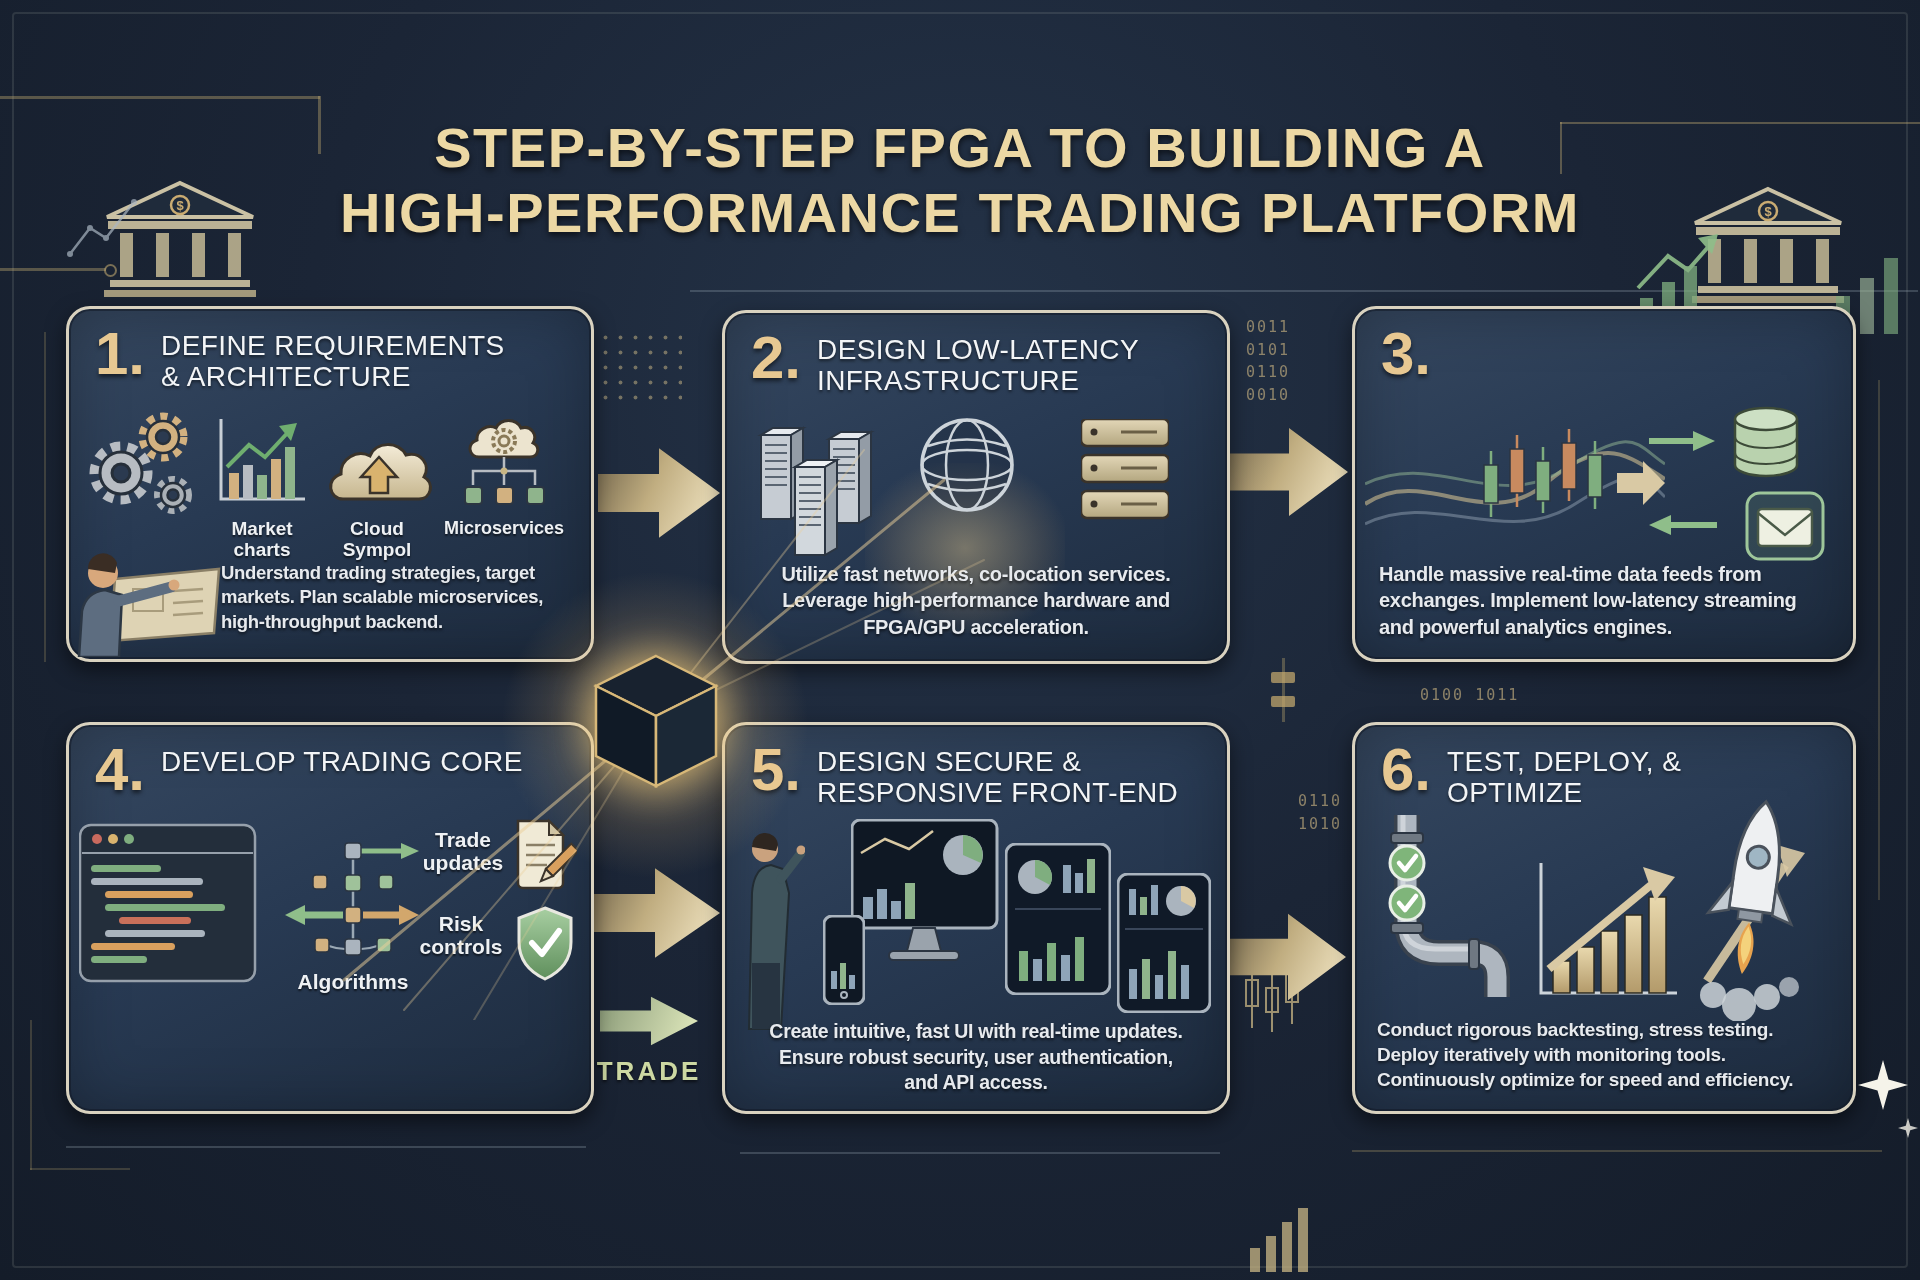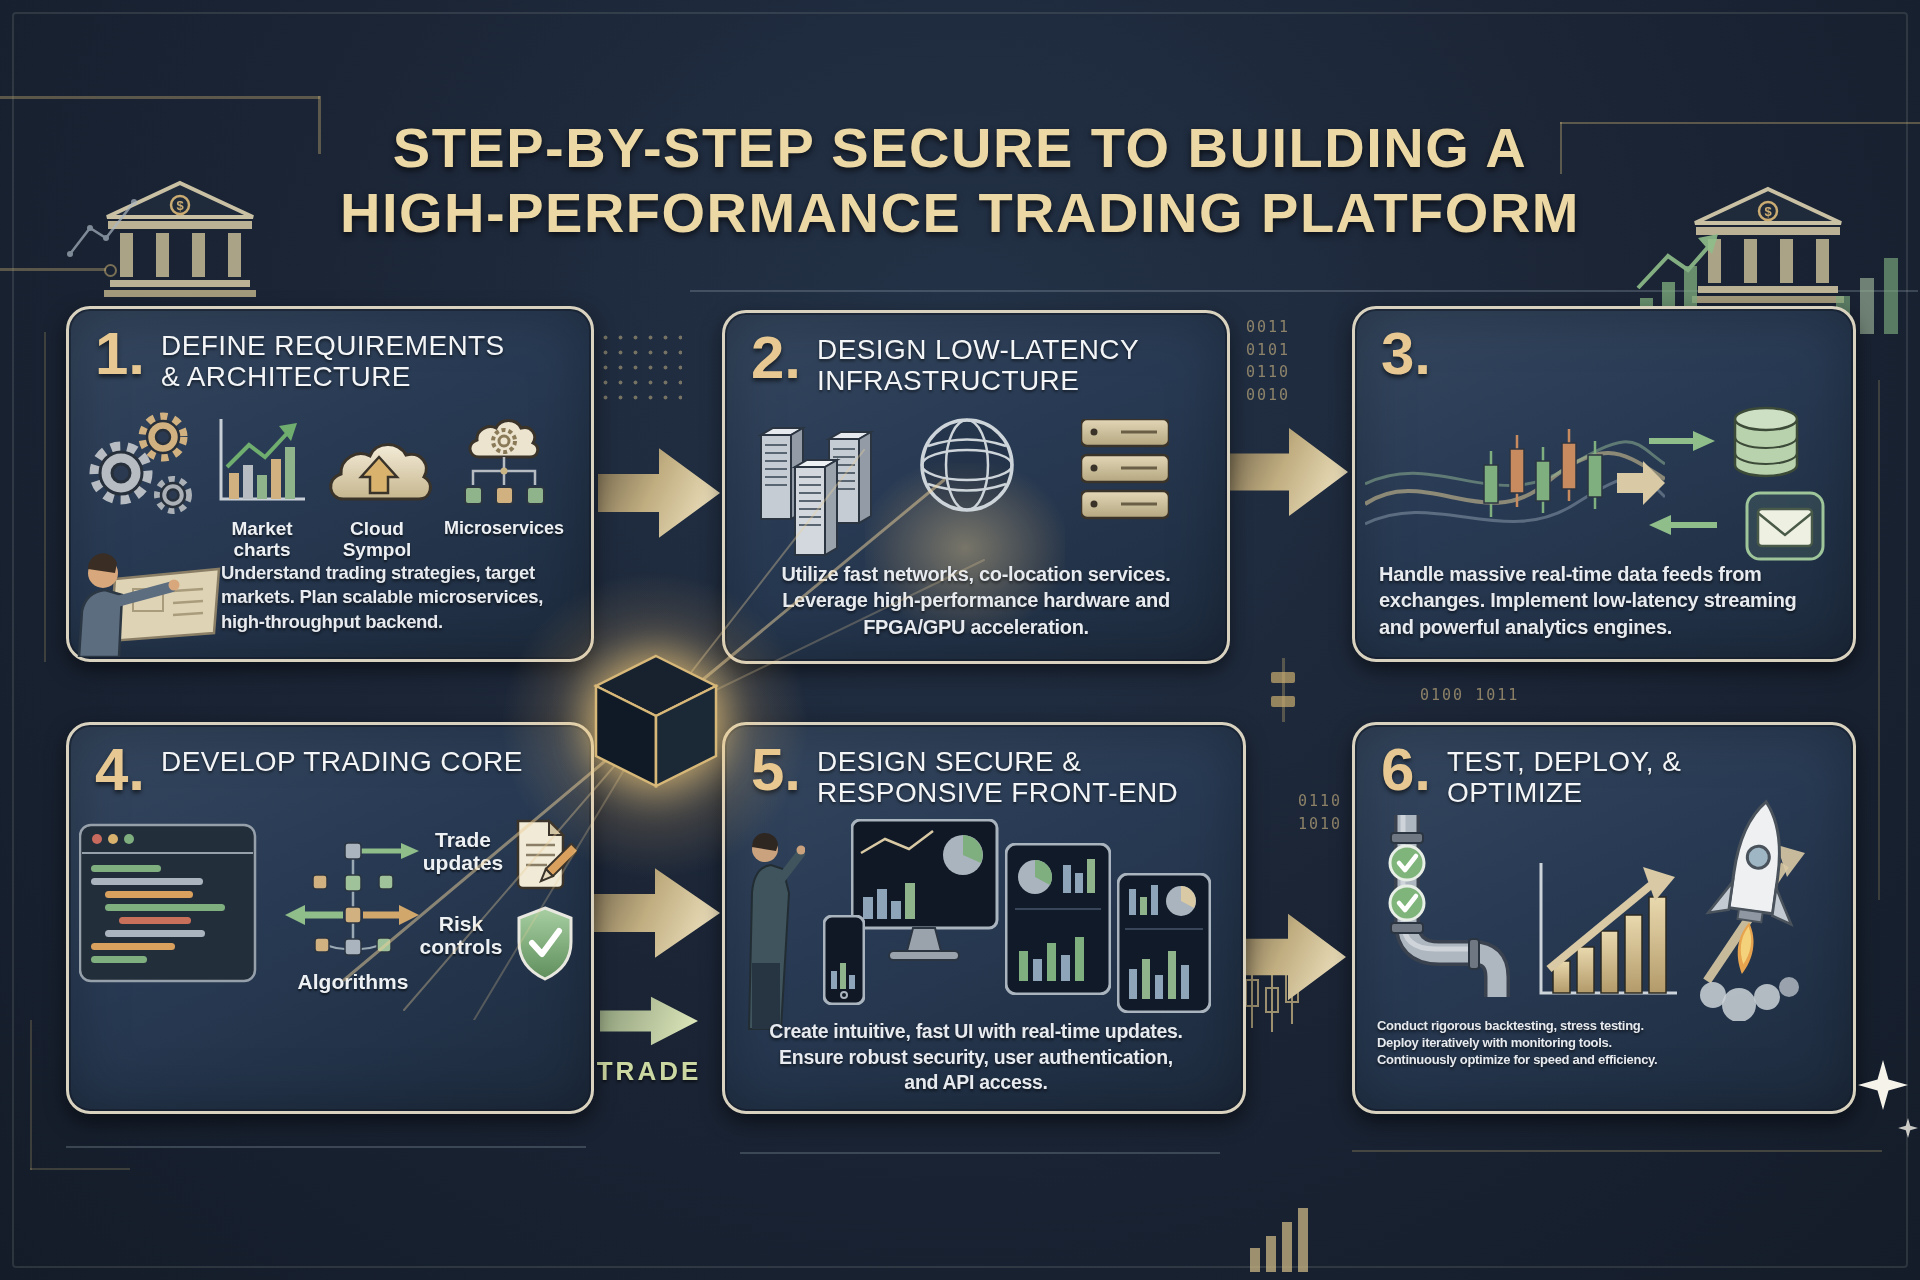--- a/index.html
+++ b/index.html
@@ -14,36 +14,36 @@
     text-shadow:0 3px 6px rgba(0,0,0,.65);}
 
   
   .panel{position:absolute;border:3px solid #d9d2bf;border-radius:24px;z-index:5;
     background:linear-gradient(155deg,#35475f 0%,#283a53 45%,#1d2b3e 100%);
     box-shadow:0 8px 20px rgba(0,0,0,.5), inset 0 0 0 2px rgba(18,26,38,.55), inset 0 0 60px rgba(0,0,0,.28);}
   #p1{left:66px;top:306px;width:522px;height:350px;}
   #p2{left:722px;top:310px;width:502px;height:348px;}
   #p3{left:1352px;top:306px;width:498px;height:350px;}
   #p4{left:66px;top:722px;width:522px;height:386px;}
-  #p5{left:722px;top:722px;width:502px;height:386px;padding-left:16px;}
+  #p5{left:722px;top:722px;width:502px;height:386px;}
   #p6{left:1352px;top:722px;width:498px;height:386px;}
 
   .panel-head{position:absolute;left:26px;top:16px;right:14px;display:flex;gap:16px;align-items:flex-start;}
   .step-num{font-size:60px;color:#e7c892;font-weight:bold;line-height:.95;text-shadow:0 3px 4px rgba(0,0,0,.55);}
   .step-title{font-size:28px;font-weight:normal;color:#f3f5f7;line-height:1.1;letter-spacing:.4px;
     margin-top:6px;text-shadow:0 2px 3px rgba(0,0,0,.55);}
   .step-title span{display:block;}
   .step-desc{position:absolute;font-weight:bold;color:#e7eaee;line-height:1.32;white-space:pre-line;
     letter-spacing:-.3px;text-shadow:0 2px 3px rgba(0,0,0,.6);z-index:3;}
   #p1 .step-desc{left:152px;top:252px;width:366px;font-size:18.5px;}
   #p2 .step-desc{left:18px;top:248px;width:466px;font-size:20px;text-align:center;}
   #p3 .step-desc{left:24px;top:252px;width:458px;font-size:20px;}
   #p4 .step-desc{left:16px;top:292px;width:502px;font-size:18px;}
   #p5 .step-desc{left:20px;top:294px;width:462px;font-size:19.5px;text-align:center;}
-  #p6 .step-desc{left:22px;top:292px;width:466px;font-size:13px;}
+  #p6 .step-desc{left:22px;top:292px;width:466px;font-size:19px;}
 
   .icon-label{position:absolute;font-weight:bold;color:#eef1f4;text-align:center;line-height:1.08;
     font-size:19px;text-shadow:0 2px 2px rgba(0,0,0,.6);}
   .abs{position:absolute;}
 
   
   .flow-arrow{position:absolute;z-index:4;
     clip-path:polygon(0 34%,50% 34%,50% 12%,100% 50%,50% 88%,50% 66%,0 66%);
     background:linear-gradient(115deg,#6b5f47 0%,#c0ad80 45%,#f0e4c2 90%);
     filter:drop-shadow(0 4px 5px rgba(0,0,0,.5));}
@@ -198,21 +198,21 @@
     <rect x="0" y="48" width="10" height="24" fill="#c9b684"></rect>
     <rect x="16" y="36" width="10" height="36" fill="#c9b684"></rect>
     <rect x="32" y="22" width="10" height="50" fill="#c9b684"></rect>
     <rect x="48" y="8" width="10" height="64" fill="#c9b684"></rect>
   </svg>
 
   <div class="sparkle" style="left:1858px;top:1060px;width:50px;height:50px"></div>
   <div class="sparkle" style="left:1898px;top:1118px;width:20px;height:20px;opacity:.8"></div>
 
   <h1 class="main-title" style="margin:0">
-    <span style="display:block">STEP-BY-STEP SECURE TO BUILDING A</span>
+    <span style="display:block">STEP-BY-STEP FPGA TO BUILDING A</span>
     <span style="display:block">HIGH-PERFORMANCE TRADING PLATFORM</span>
   </h1>
 
   <div id="fa1" class="flow-arrow"></div>
   <div id="fa2" class="flow-arrow"></div>
   <div id="fa3" class="flow-arrow"></div>
   <div id="fa4" class="flow-arrow"></div>
 
   <div class="trade-arrow"></div>
   <div class="trade-label">TRADE</div>

